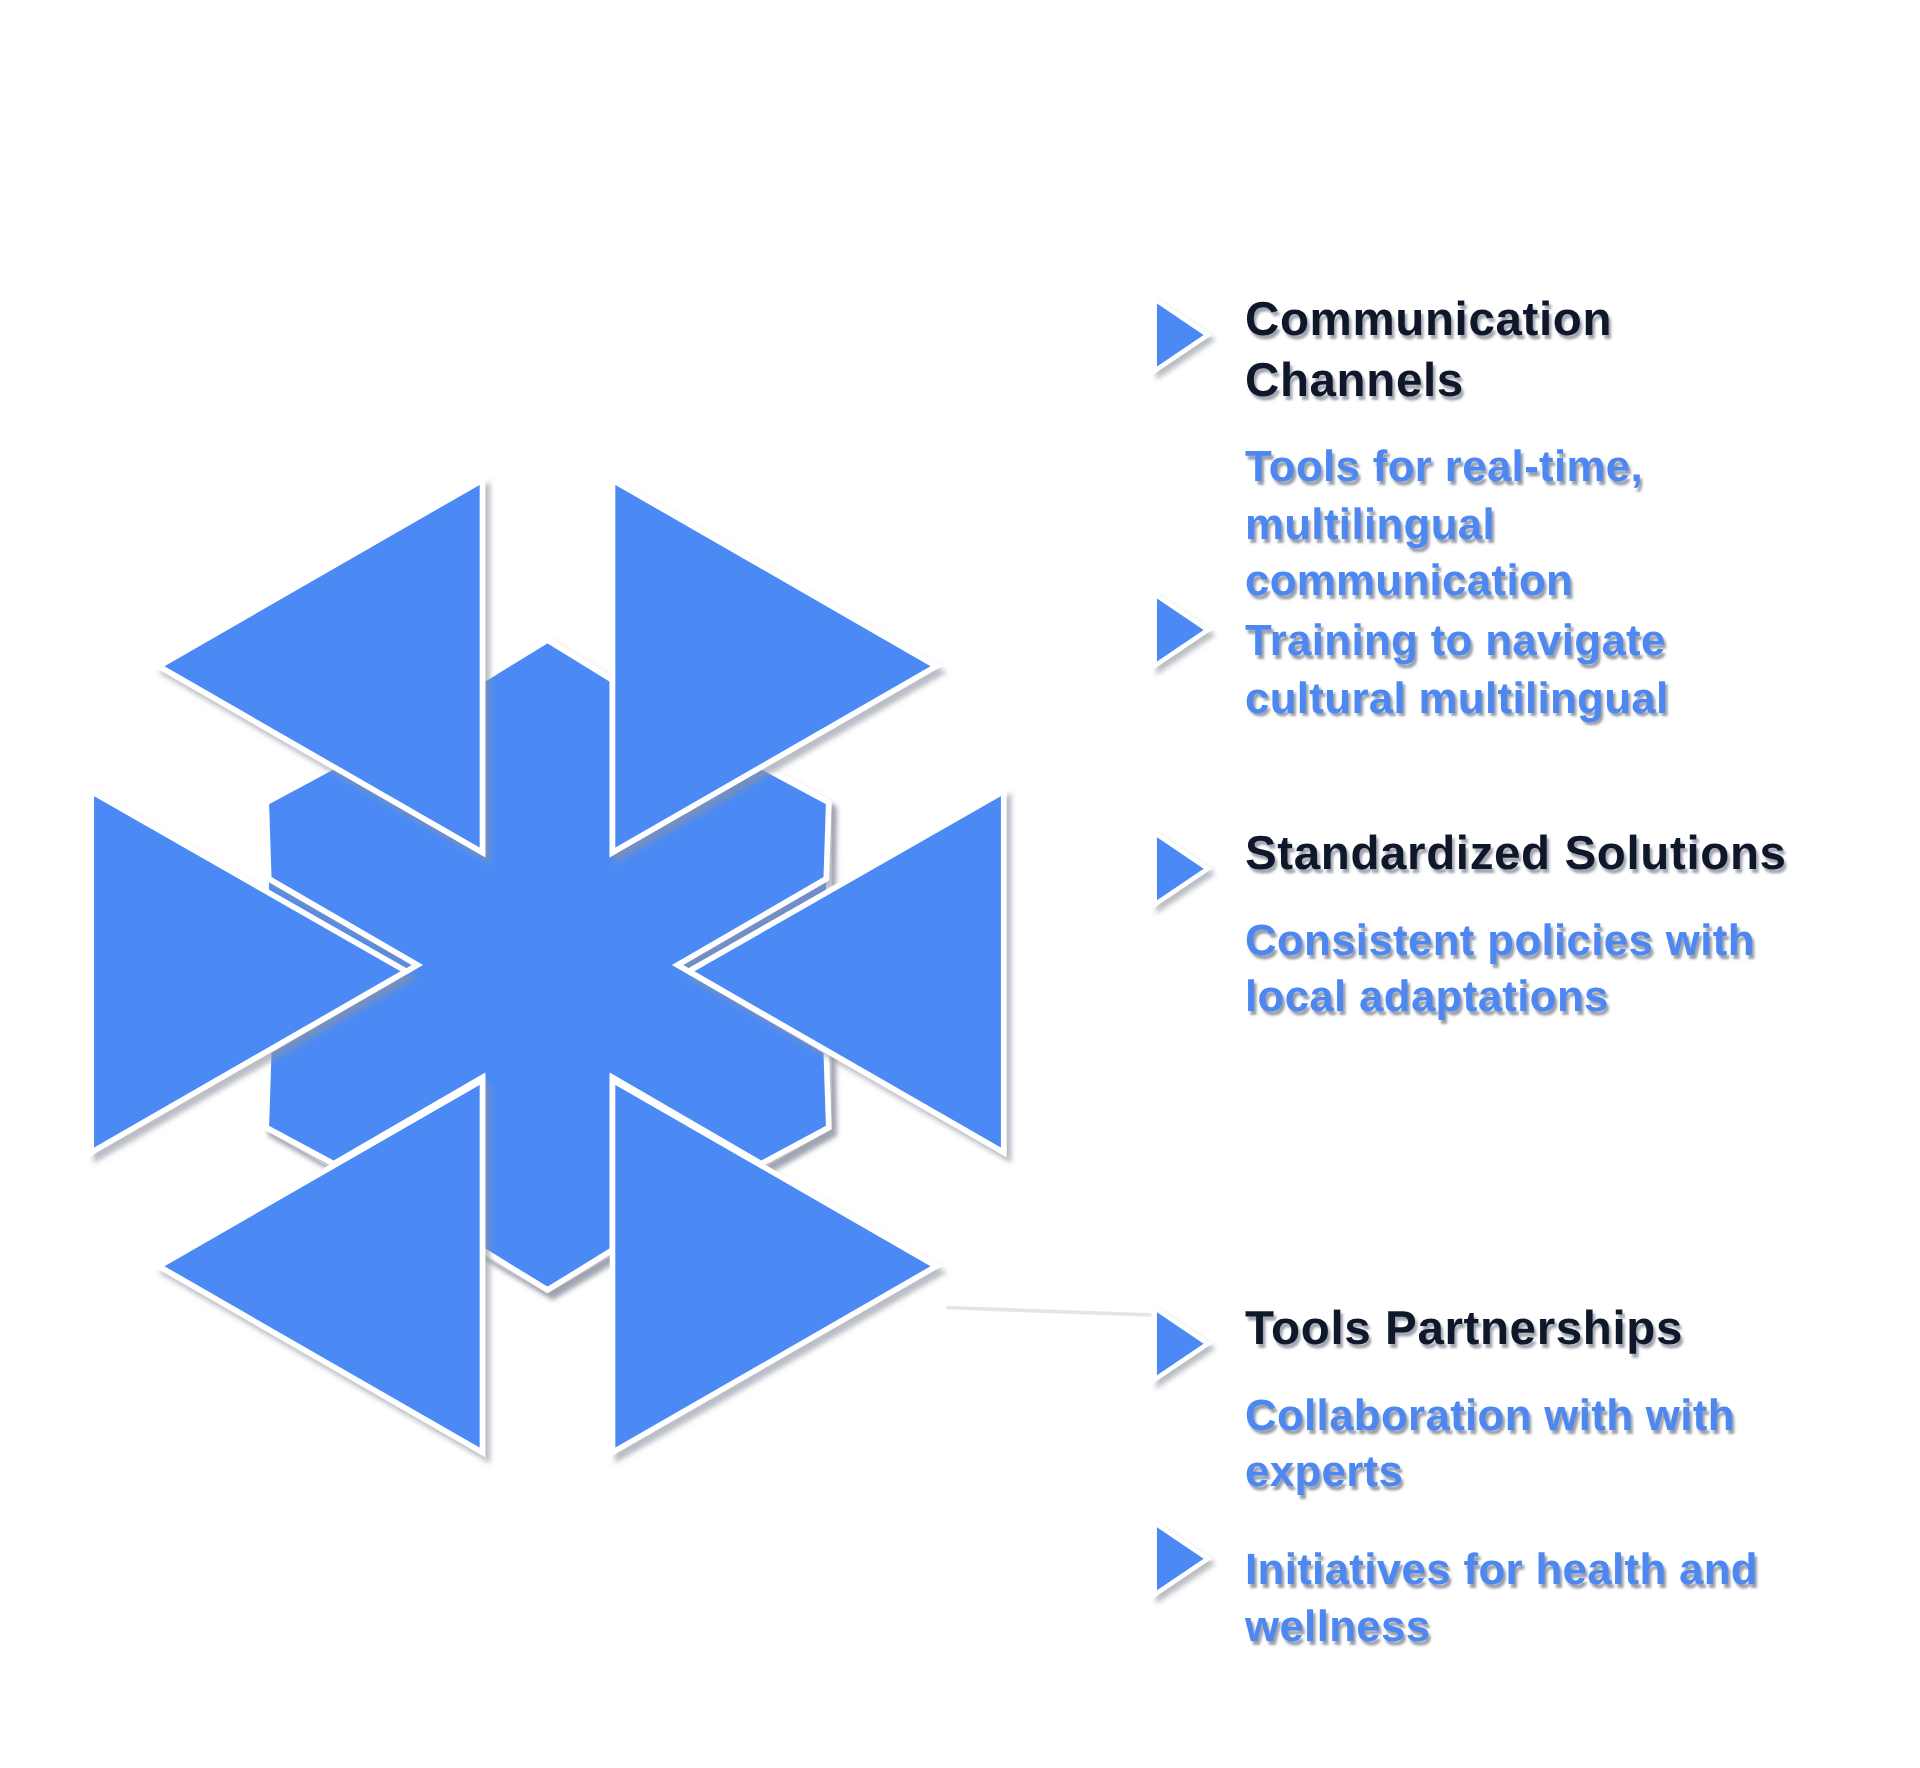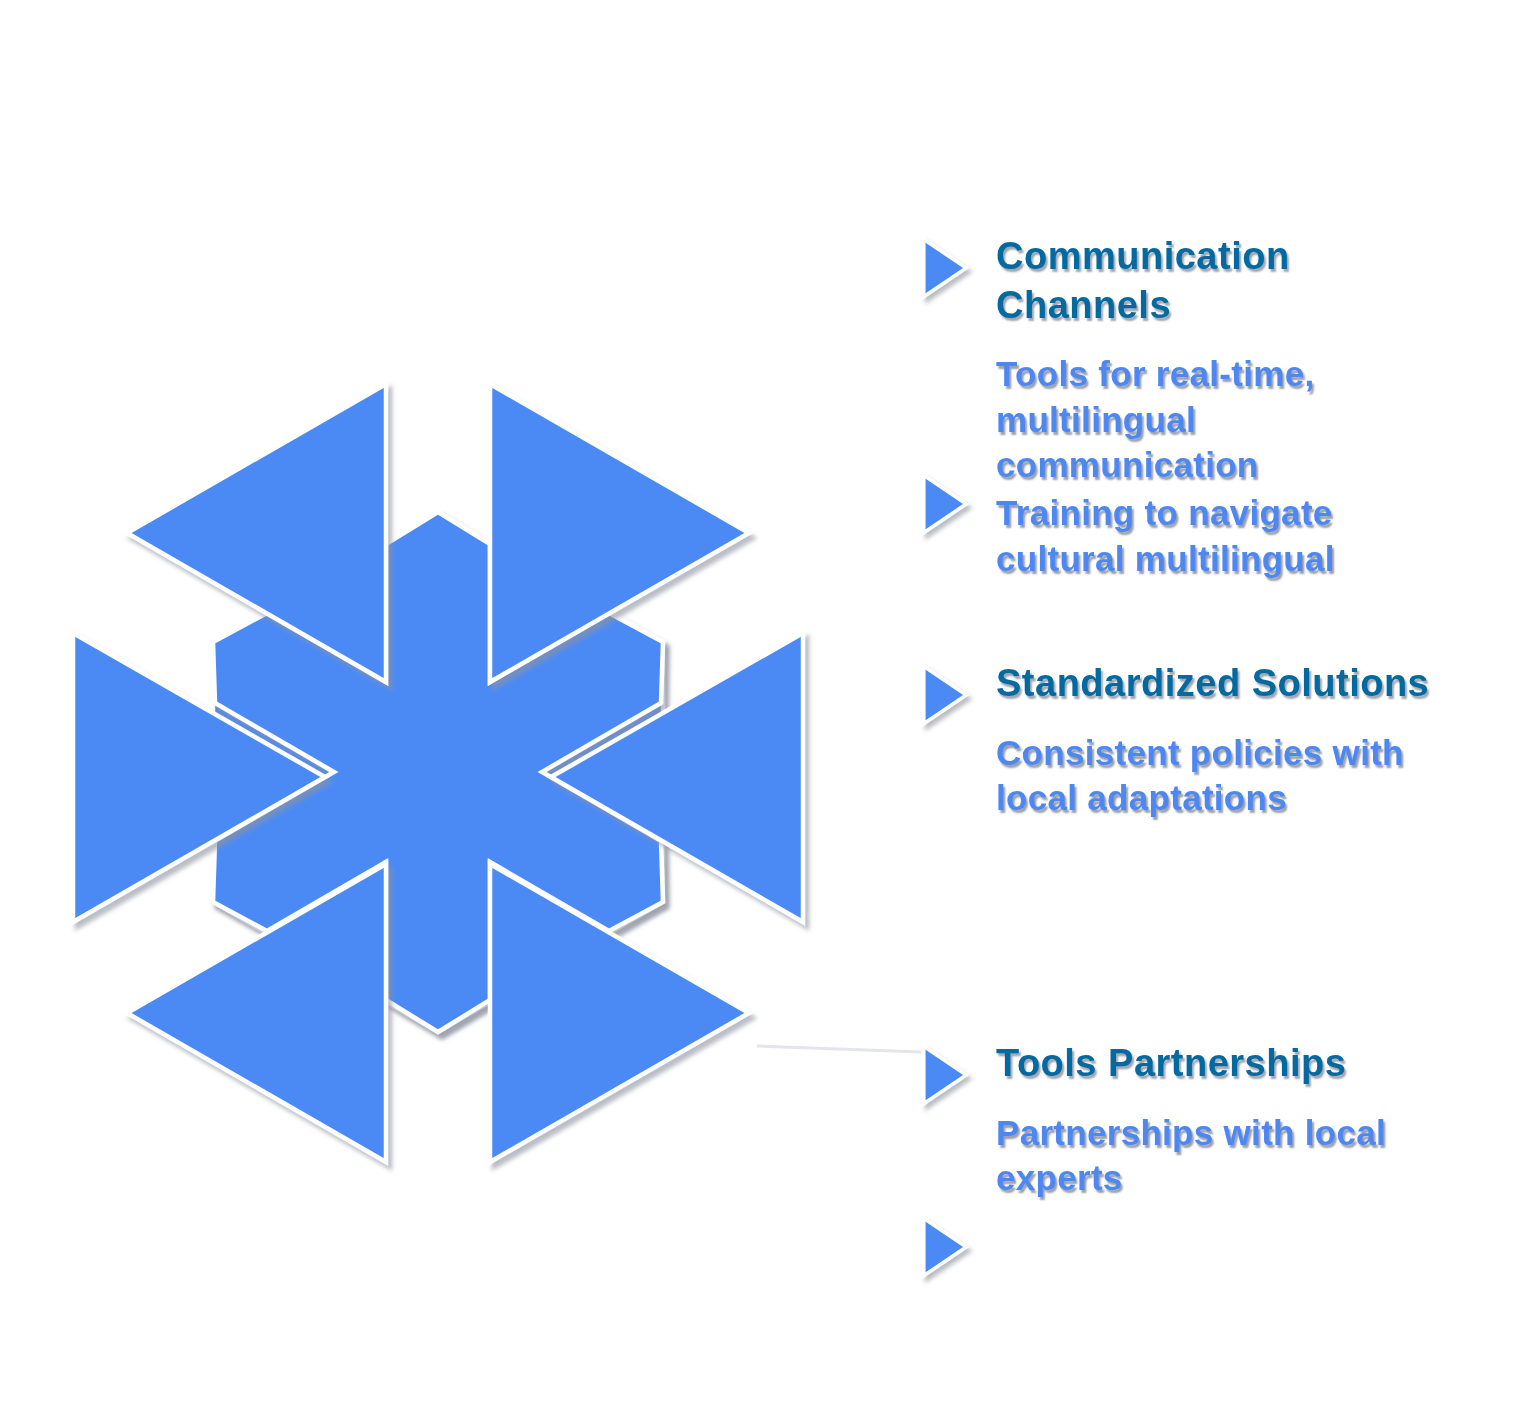--- a/index.html
+++ b/index.html
@@ -23,21 +23,21 @@
     flex:0 0 auto;
     margin-top:2px;
     filter:drop-shadow(3px 4px 2px rgba(130,136,148,0.55));
   }
   .legend-text{min-width:0;}
   .legend-title{
     max-width:455px;
     font-size:38px;
     line-height:1.28;
     font-weight:bold;
-    color:#0369a1;
+    color:#0f172a;
     letter-spacing:0.5px;
     text-shadow:2px 3px 2px rgba(128,134,147,0.75);
   }
   .legend-desc{
     max-width:465px;
     margin-top:22px;
     font-size:35px;
     line-height:1.3;
     font-weight:bold;
     color:#4d87f1;
@@ -100,25 +100,26 @@
     </div>
   </div>
 
 
   <div class="legend-item" style="top:1039px">
     <svg class="bullet" width="50" height="68" viewBox="0 0 54 70">
       <polygon points="4,4 50,35 4,66" fill="#4b8af5" stroke="#ffffff" stroke-width="4"></polygon>
     </svg>
     <div class="legend-text">
       <div class="legend-title">Tools Partnerships</div>
-      <div class="legend-desc">Partnerships with local experts</div>
+      <div class="legend-desc">Collaboration with with experts</div>
     </div>
   </div>
 
   <div class="legend-item" style="top:1211px">
     <svg class="bullet" width="50" height="68" viewBox="0 0 54 70">
       <polygon points="4,4 50,35 4,66" fill="#4b8af5" stroke="#ffffff" stroke-width="4"></polygon>
     </svg>
     <div class="legend-text">
+      <div class="legend-desc">Initiatives for health and wellness</div>
     </div>
   </div>
 
 </div>
 
 </body></html>

